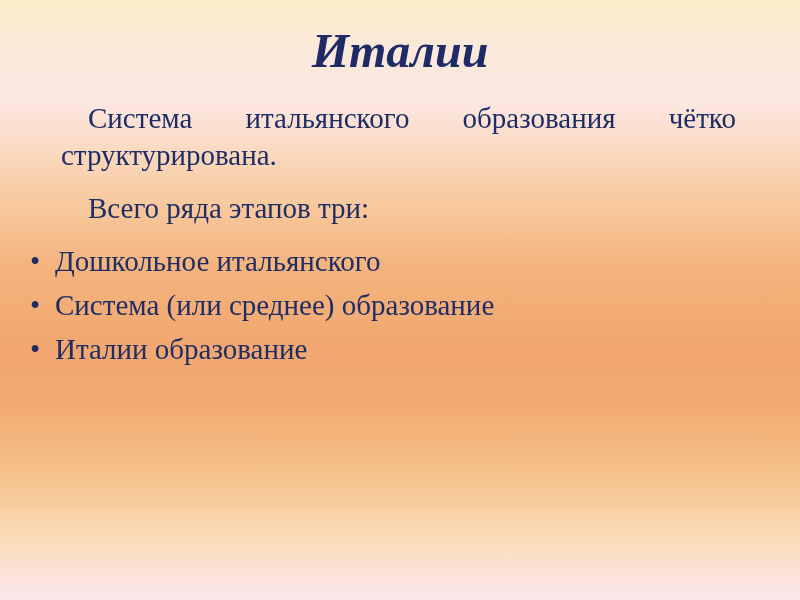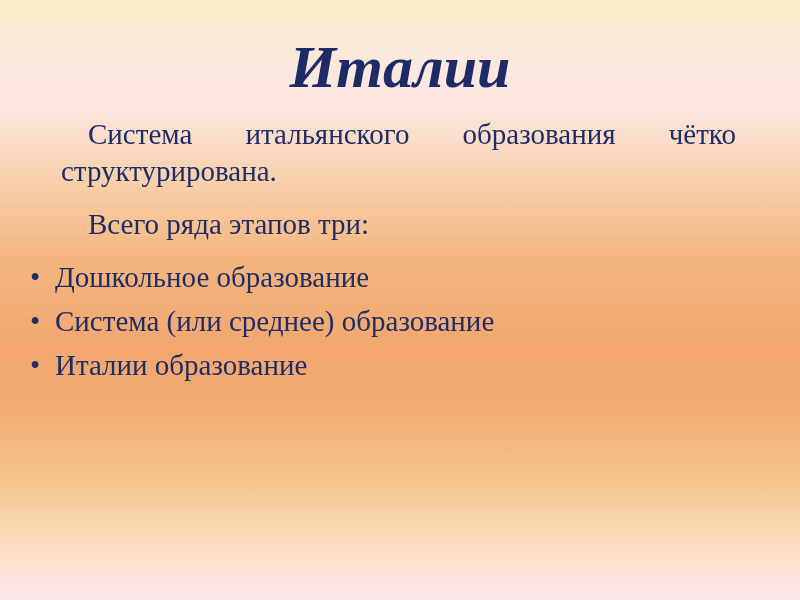--- a/index.html
+++ b/index.html
@@ -25,23 +25,23 @@
       #f4b47e 44%,
       #f1a76f 58%,
       #f2ab72 68%,
       #f6c48d 80%,
       #fadcba 90%,
       #fce8ee 100%);
     color: #1e2d65;
   }
   .slide-title {
     margin: 0;
-    padding-top: 40px;
+    padding-top: 24px;
     text-align: center;
-    font-size: 60px;
+    font-size: 48px;
     line-height: 54px;
     font-weight: bold;
     font-style: italic;
     color: #1e2b66;
   }
   .body-text {
     padding: 6px 48px 0 45px;
     font-size: 29px;
     line-height: 37px;
   }
@@ -68,21 +68,21 @@
 
 <div class="slide">
   <h1 class="slide-title">Италии</h1>
 
   <div class="body-text">
     <p>Система итальянского образования чётко структурирована.</p>
     <p>Всего ряда этапов три:</p>
 
     <div class="bullets">
       <div class="bullet-row">
-        <span class="bullet-marker">•</span><span>Дошкольное образование</span>
+        <span class="bullet-marker">•</span><span>Дошкольное итальянского</span>
       </div>
       <div class="bullet-row">
         <span class="bullet-marker">•</span><span>Система (или среднее) образование</span>
       </div>
       <div class="bullet-row">
         <span class="bullet-marker">•</span><span>Италии образование</span>
       </div>
     </div>
   </div>
 </div>

